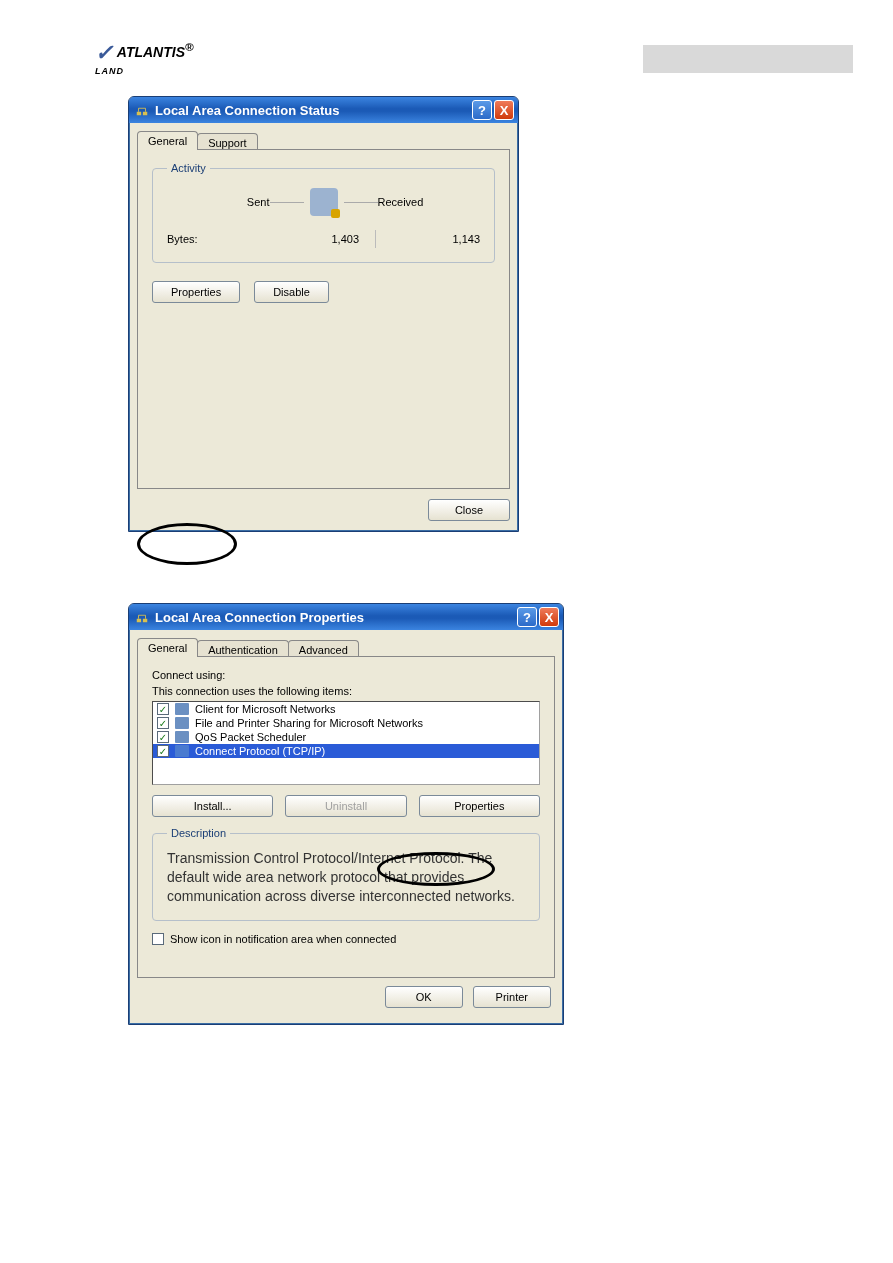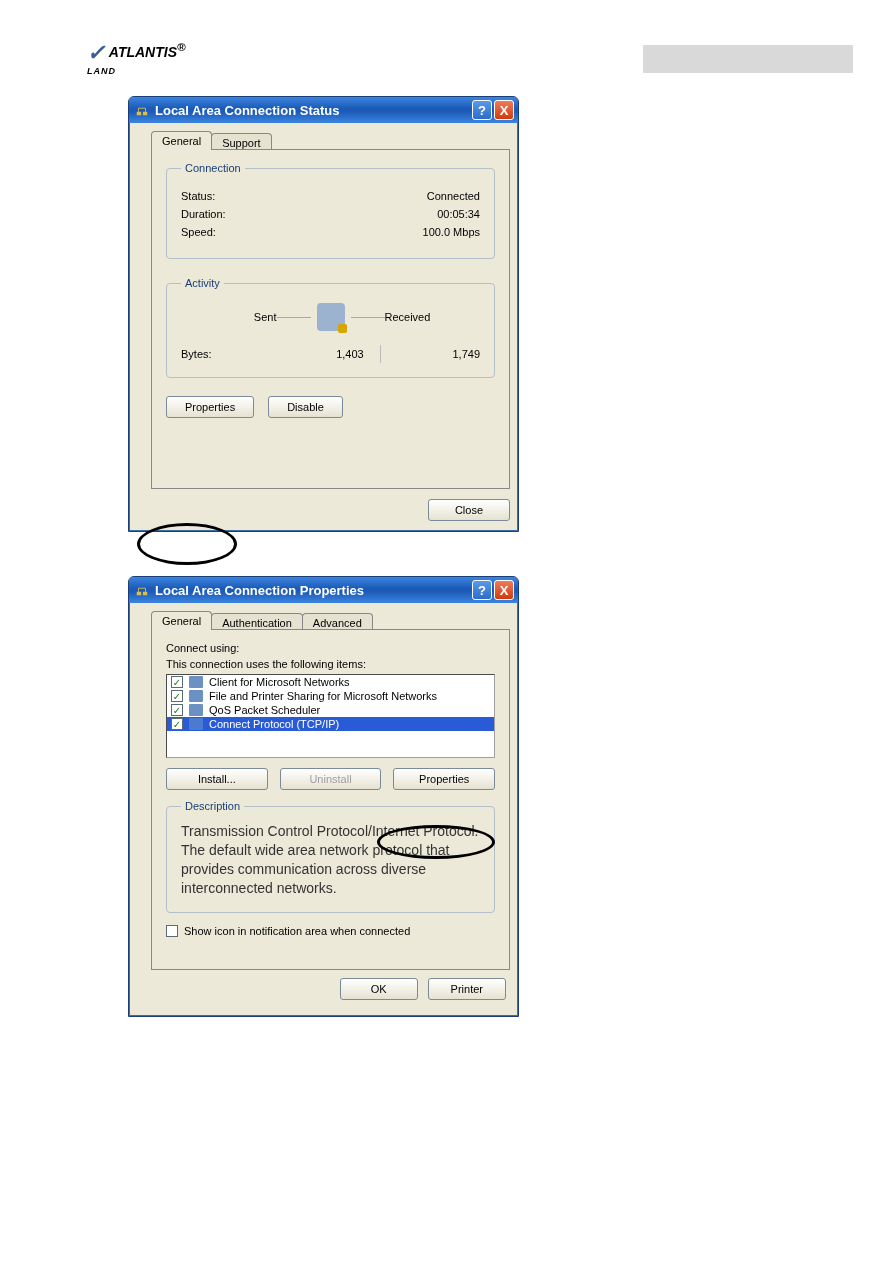--- a/index.html
+++ b/index.html
@@ -10,21 +10,21 @@
     width: 893px;
     height: 1263px;
     position: relative;
   }
   .page-header {
     position: absolute;
     top: 40px; left: 0; width: 893px; height: 50px;
   }
   .logo {
     position: absolute;
-    left: 87px; top: 0;
+    left: 95px; top: 0;
     font-style: italic;
     font-weight: bold;
     font-size: 14px;
     color: #000;
   }
   .logo-tick {
     font-size: 22px;
     color: #3a5a99;
     vertical-align: middle;
   }
@@ -66,21 +66,21 @@
     display: flex; align-items: center; justify-content: center;
     font-weight: bold;
     font-size: 13px;
     color: #fff;
     border: 1px solid #fff;
   }
   .tbtn.help { background: linear-gradient(#5a9ae7,#2c6bc9); }
   .tbtn.close { background: linear-gradient(#ef7b5a,#d03a0c); }
 
   .win-body {
-    padding: 8px 8px 10px 22px;
+    padding: 8px 8px 10px 8px;
   }
   .tabs { display: flex; margin-bottom: -1px; }
   .tab {
     background: #ece9d8;
     border: 1px solid #888;
     border-bottom: none;
     border-radius: 4px 4px 0 0;
     padding: 3px 10px;
     font-size: 11px;
     margin-right: -1px;
@@ -211,66 +211,51 @@
     <div class="tbtn close">
         <span>X</span>
       </div>
   </div>
   <div class="win-body">
     <div class="tabs">
       <div class="tab active">General</div>
       <div class="tab inactive">Support</div>
     </div>
     <div class="tabpanel" style="height:340px;">
-      <fieldset class="group">
-        <legend>Connection</legend>
-        <div class="row">
-            <span>Status:</span>
-            <span>Connected</span>
-          </div>
-        <div class="row">
-            <span>Duration:</span>
-            <span>00:05:34</span>
-          </div>
-        <div class="row">
-            <span>Speed:</span>
-            <span>100.0 Mbps</span>
-          </div>
-      </fieldset>
 
       <fieldset class="group">
         <legend>Activity</legend>
         <div class="activity-line">
           <span class="act-seg" style="text-align:right;">Sent</span>
           <span class="act-dash"></span>
           <div class="act-icon"></div>
           <span class="act-dash"></span>
           <span class="act-seg" style="text-align:left;">Received</span>
         </div>
         <div class="bytes-row">
           <span>Bytes:</span>
           <span style="text-align:right;padding-right:16px;">1,403</span>
           <span class="vsep"></span>
-          <span style="text-align:right;">1,749</span>
+          <span style="text-align:right;">1,143</span>
         </div>
       </fieldset>
 
       <div class="btn-row">
         <button class="btn">Properties</button>
         <button class="btn">Disable</button>
       </div>
     </div>
     <div class="close-row">
       <button class="btn" style="padding:4px 26px;">Close</button>
     </div>
   </div>
   <div class="circle-mark" style="left:8px; top:426px; width:100px; height:42px;"></div>
 </div>
 
-<div class="win" style="left:128px; top:576px; width:391px;">
+<div class="win" style="left:128px; top:603px; width:436px;">
   <div class="titlebar">
     <svg class="title-icon" viewBox="0 0 16 16">
         <rect x="2" y="10" width="5" height="4" fill="#d8c050"></rect>
         <rect x="9" y="10" width="5" height="4" fill="#d8c050"></rect>
         <path d="M4 10 V6 H12 V10" stroke="#d8c050" fill="none"></path>
       </svg>
     <span class="title-text">Local Area Connection Properties</span>
     <div class="tbtn help">
         <span>?</span>
       </div>

